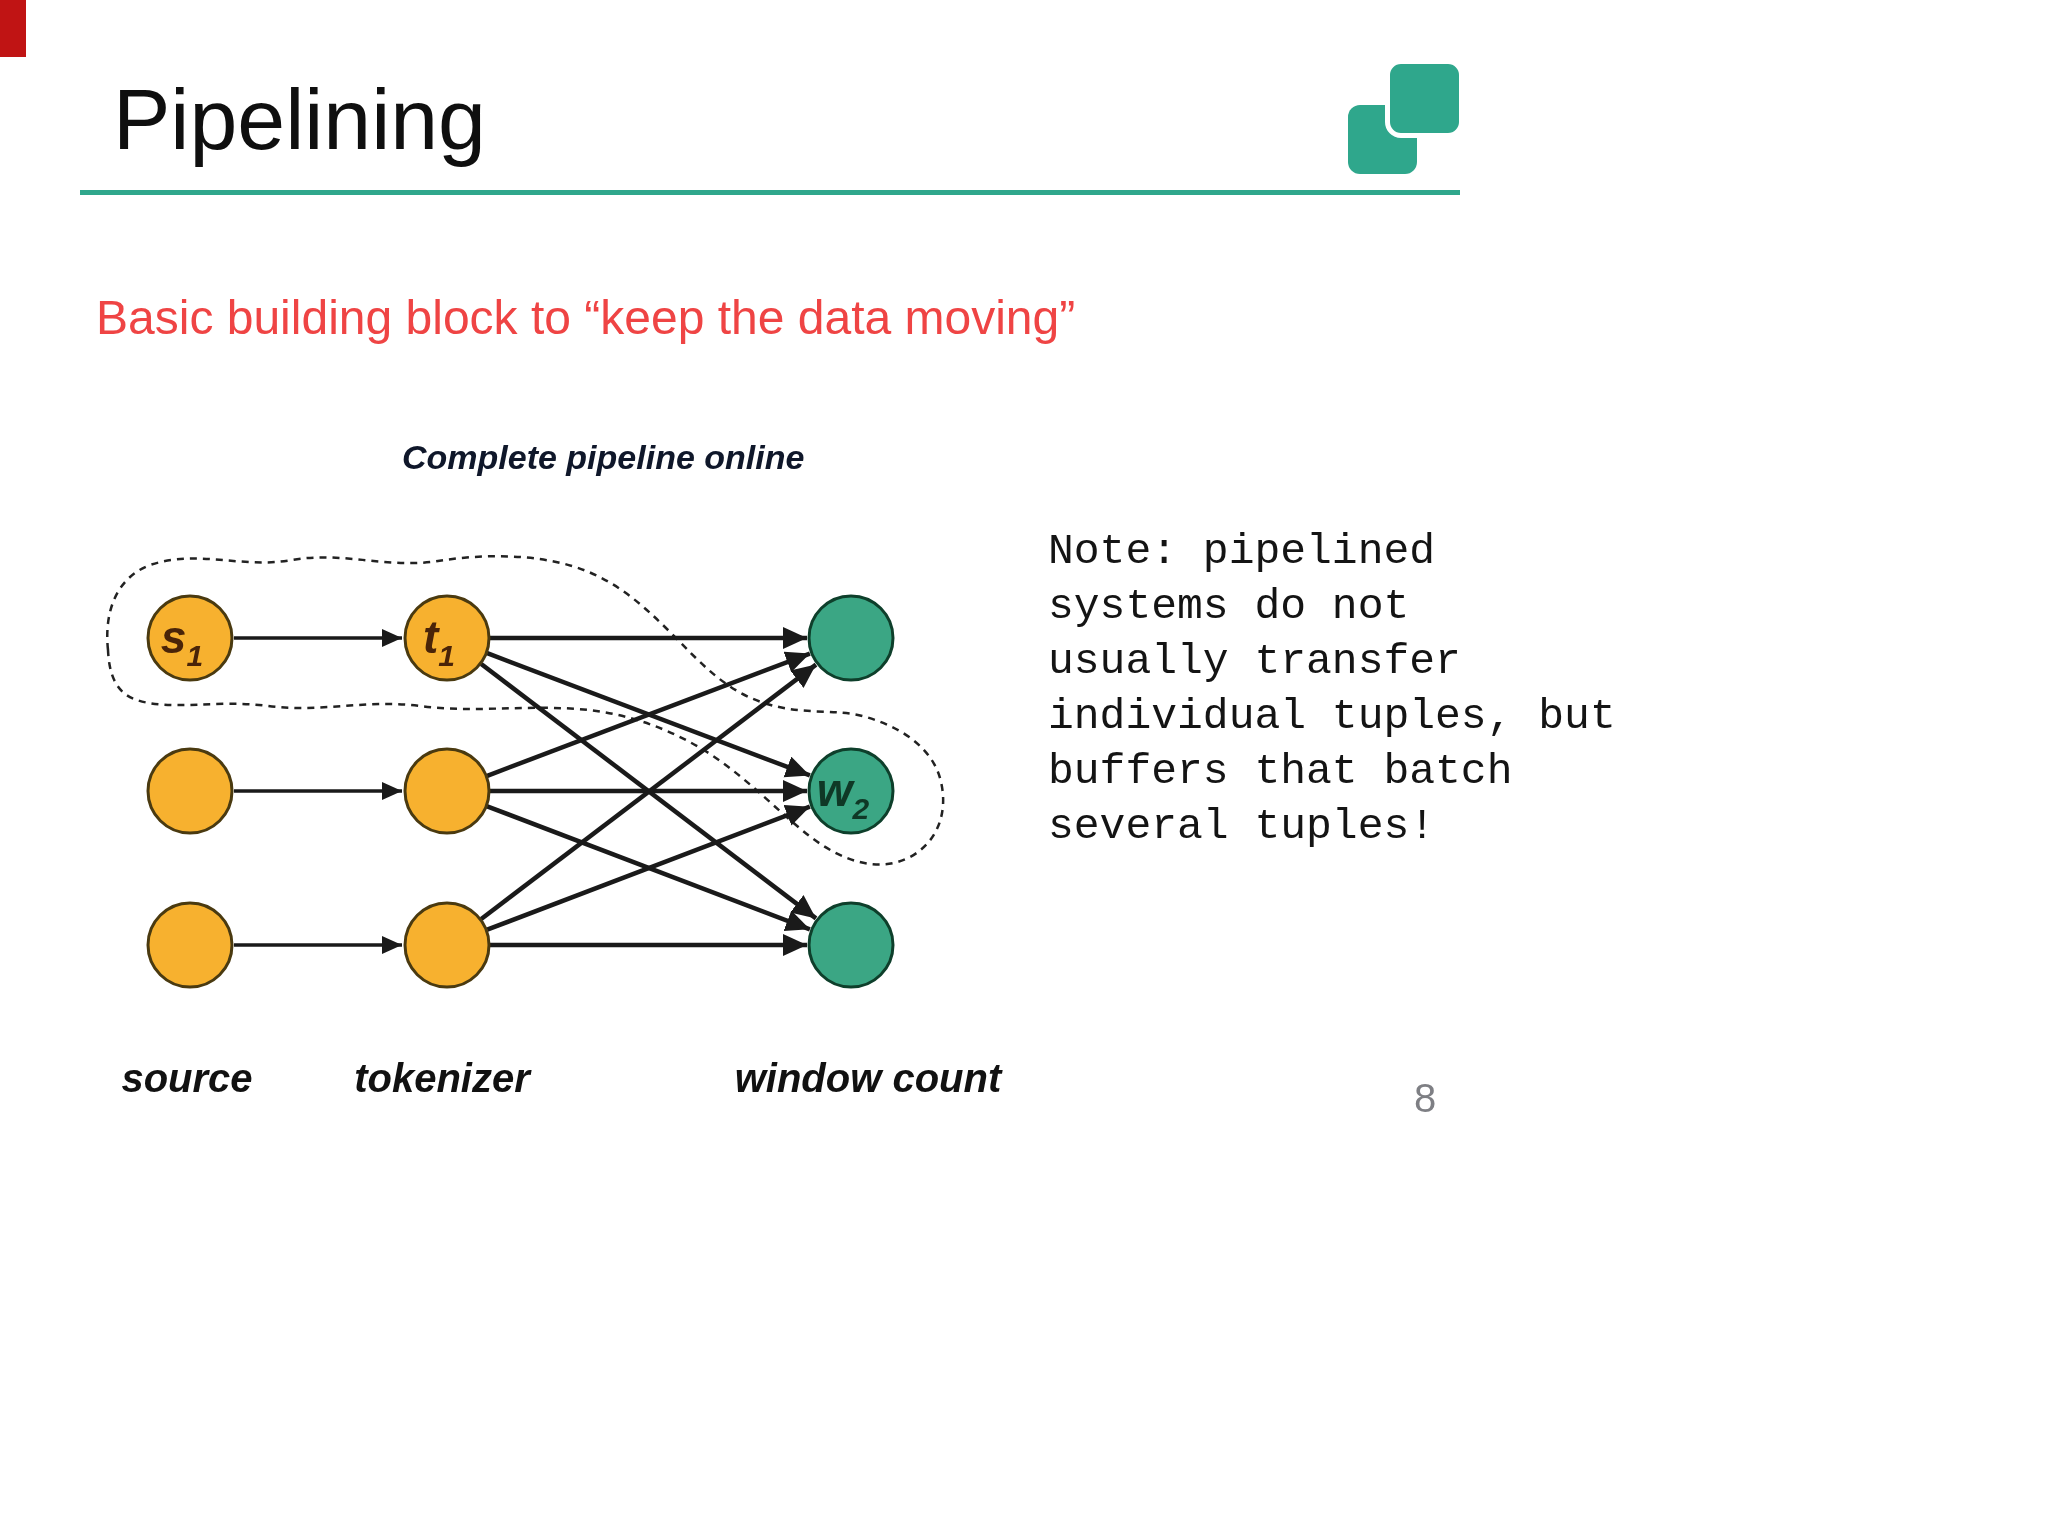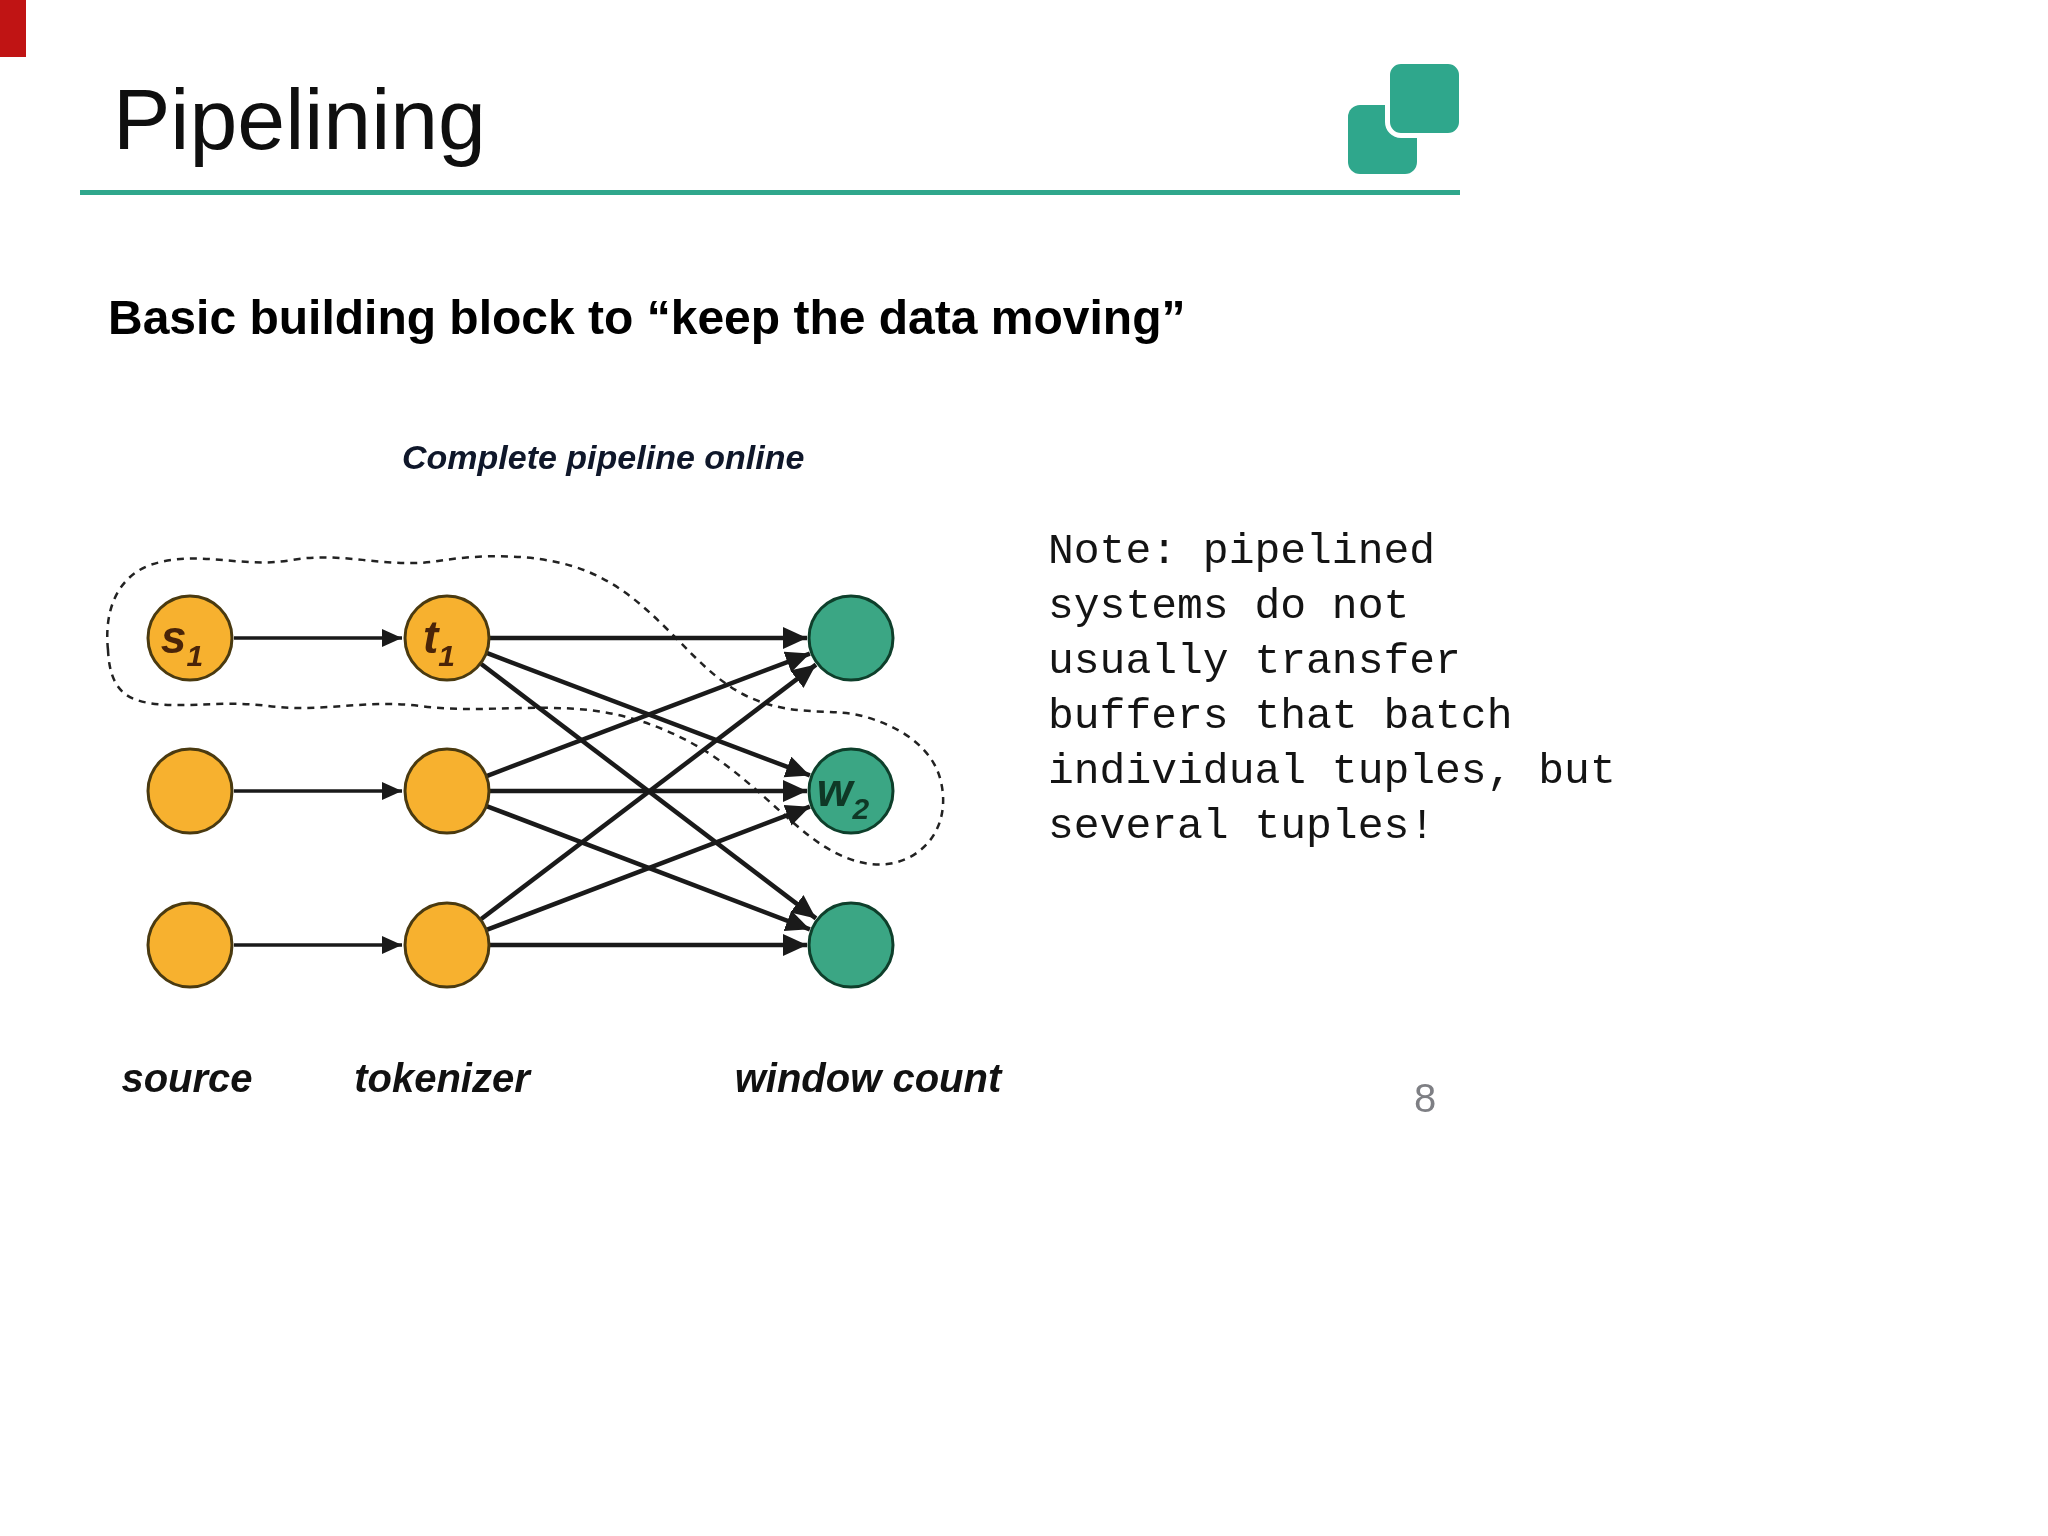--- a/index.html
+++ b/index.html
@@ -39,22 +39,22 @@
   #logo .back {
     left: 8px; top: 53px; width: 69px; height: 69px; border-radius: 12px;
   }
   #logo .front {
     left: 45px; top: 7px; width: 79px; height: 79px; border-radius: 16px;
     border: 5px solid #ffffff; box-sizing: border-box;
   }
 
   
   #subtitle {
-    left: 108px; top: 290px;
-    font-size: 48px; color: #000000; white-space: nowrap; font-weight: bold;
+    left: 96px; top: 290px;
+    font-size: 48px; color: #ef4444; white-space: nowrap;
   }
 
   
   #figure-caption {
     left: 402px; top: 434px;
     font-size: 34px; line-height: 47px;
     font-weight: bold; font-style: italic; color: #0f172a;
   }
 
   
@@ -99,22 +99,22 @@
 <div class="abs" id="subtitle">Basic building block to “keep the data moving”</div>
 
 <div class="abs" id="figure-caption">
   <div>Complete pipeline online</div>
 </div>
 
 <div class="abs" id="note-text">
   <div>Note: pipelined</div>
   <div>systems do not</div>
   <div>usually transfer</div>
+  <div>individual tuples, but</div>
   <div>buffers that batch</div>
-  <div>individual tuples, but</div>
   <div>several tuples!</div>
 </div>
 
 <svg class="abs" id="diagram-svg" width="2048" height="1536" viewBox="0 0 2048 1536">
   <defs>
     <marker id="ah-big" markerUnits="userSpaceOnUse" markerWidth="28" markerHeight="24" refX="24" refY="11" orient="auto">
       <path d="M0,0 L24,11 L0,22 Z" fill="#1A1A1A"></path>
     </marker>
     <marker id="ah-small" markerUnits="userSpaceOnUse" markerWidth="24" markerHeight="20" refX="20" refY="9" orient="auto">
       <path d="M0,0 L20,9 L0,18 Z" fill="#1A1A1A"></path>

